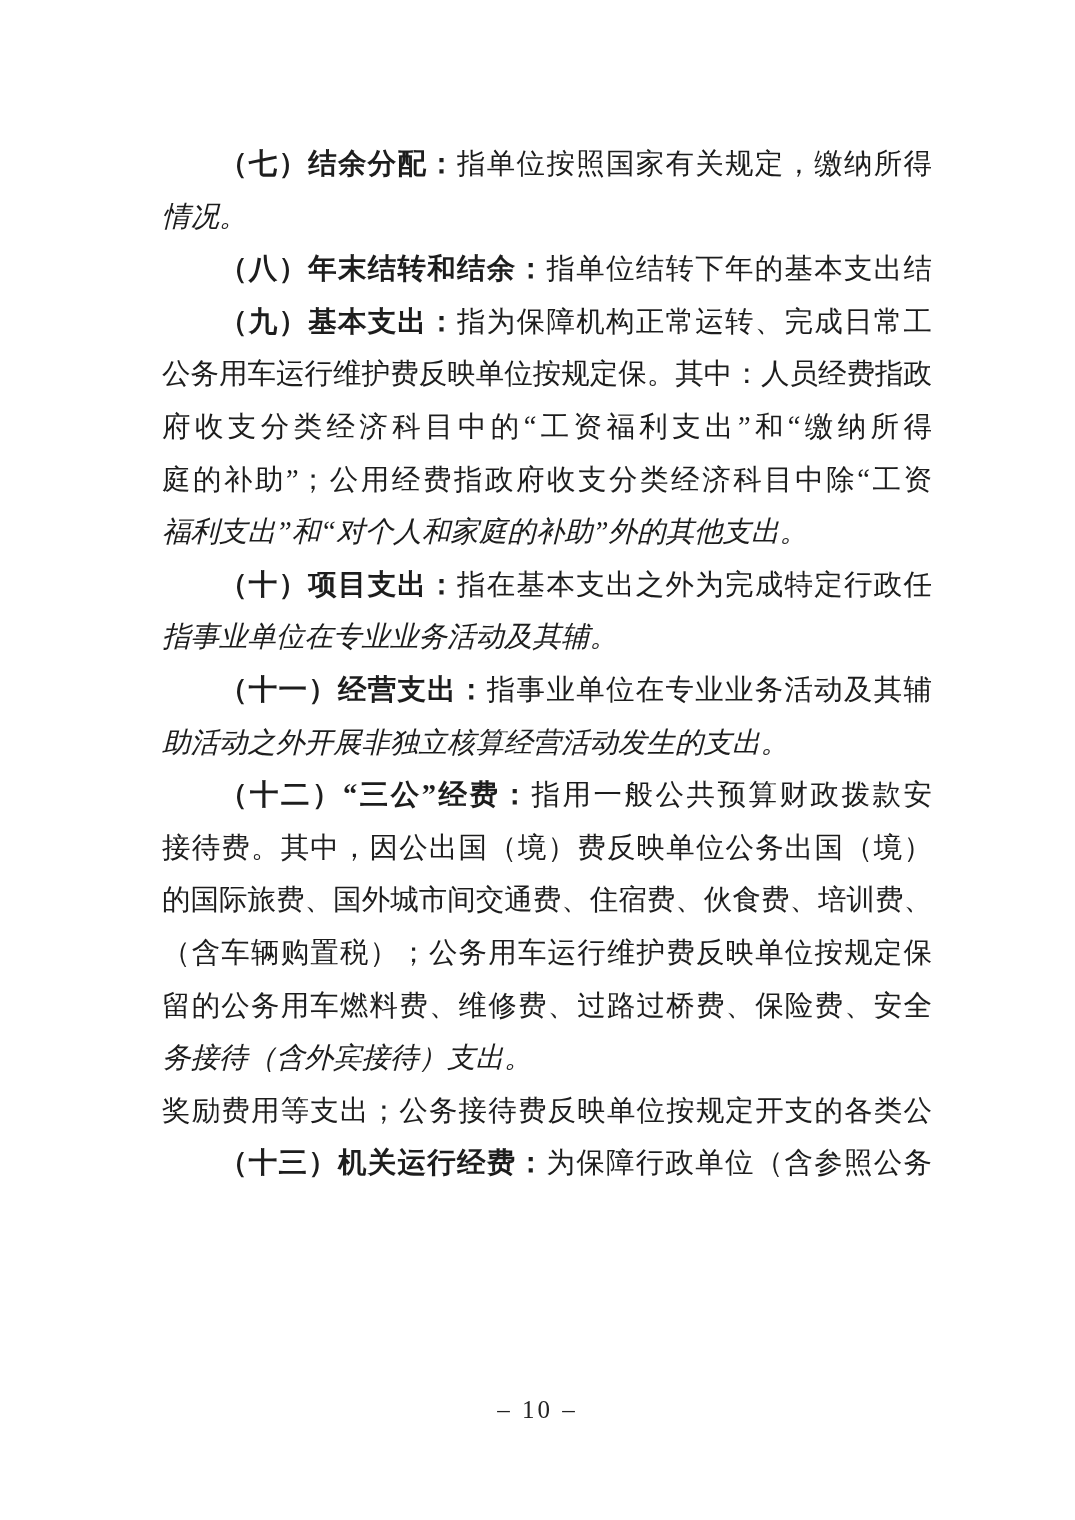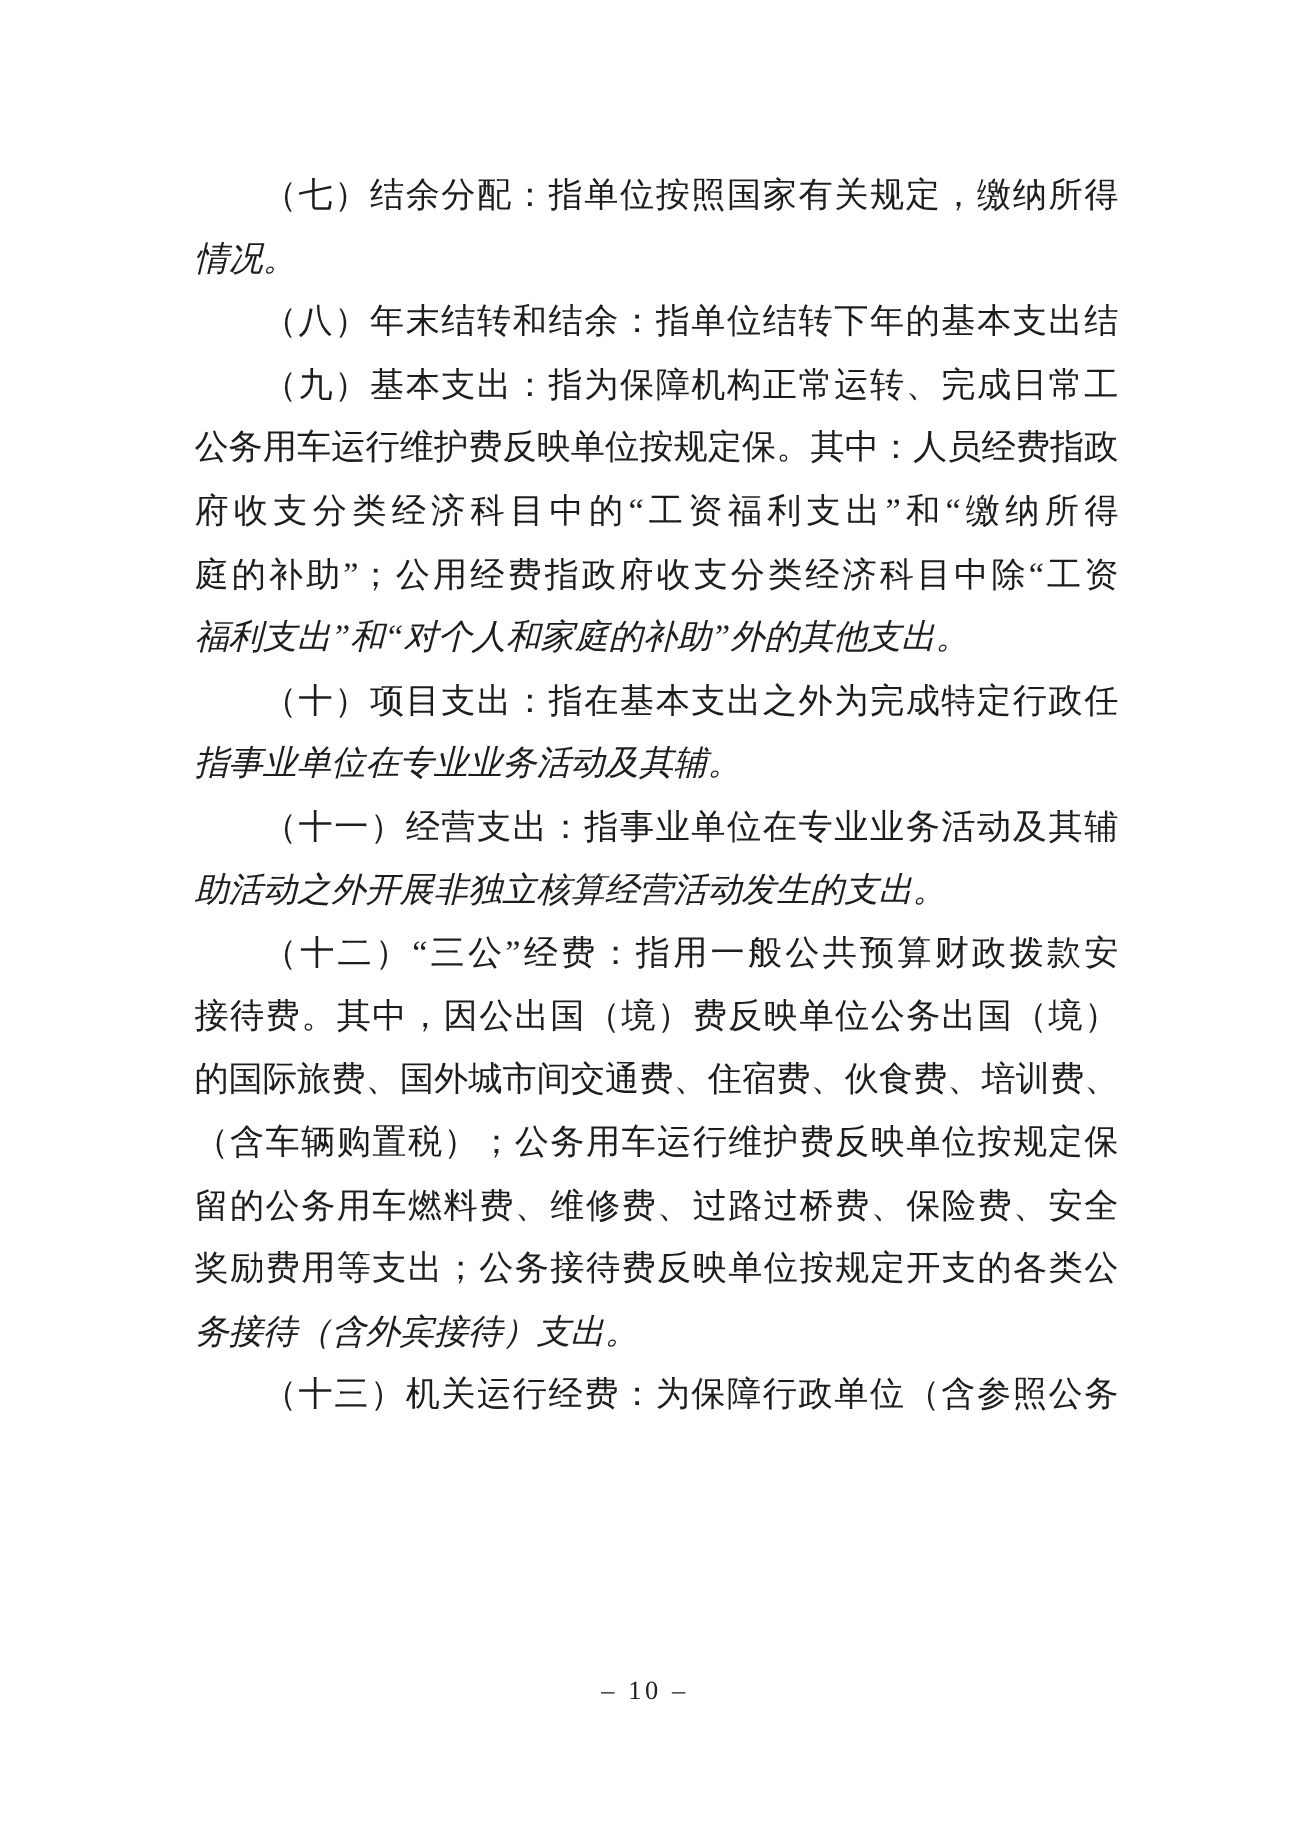--- a/index.html
+++ b/index.html
@@ -38,29 +38,29 @@
     text-justify: inter-character;
   }
   .line.first {
     text-indent: 2em;
   }
   .line.para-end {
     text-align-last: left;
     font-style: italic;
   }
   .term {
-    font-weight: 400;
+    font-weight: 700;
   }
   .footer {
     position: absolute;
     top: 1396px;
     left: 0;
     width: 1075px;
     text-align: center;
-    font-size: 22px;
+    font-size: 25px;
     letter-spacing: 3px;
     color: #222222;
   }
 </style>
 </head>
 <body>
 
 <div class="page">
   <div class="doc-body">
       <div class="para">
@@ -84,21 +84,21 @@
       <div class="para">
         <div class="line first"><span class="term">（十一）经营支出：</span><span>指事业单位在专业业务活动及其辅</span></div>
         <div class="line para-end">助活动之外开展非独立核算经营活动发生的支出。</div>
       </div>
       <div class="para">
         <div class="line first"><span class="term">（十二）“三公”经费：</span><span>指用一般公共预算财政拨款安</span></div>
         <div class="line">接待费。其中，因公出国（境）费反映单位公务出国（境）</div>
         <div class="line">的国际旅费、国外城市间交通费、住宿费、伙食费、培训费、</div>
         <div class="line">（含车辆购置税）；公务用车运行维护费反映单位按规定保</div>
         <div class="line">留的公务用车燃料费、维修费、过路过桥费、保险费、安全</div>
+        <div class="line para-end">务接待（含外宾接待）支出。</div>
         <div class="line">奖励费用等支出；公务接待费反映单位按规定开支的各类公</div>
-        <div class="line para-end">务接待（含外宾接待）支出。</div>
       </div>
       <div class="para">
         <div class="line first"><span class="term">（十三）机关运行经费：</span><span>为保障行政单位（含参照公务</span></div>
       </div>
     </div>
   <div class="footer">– 10 –</div>
 </div>
 
 </body></html>

